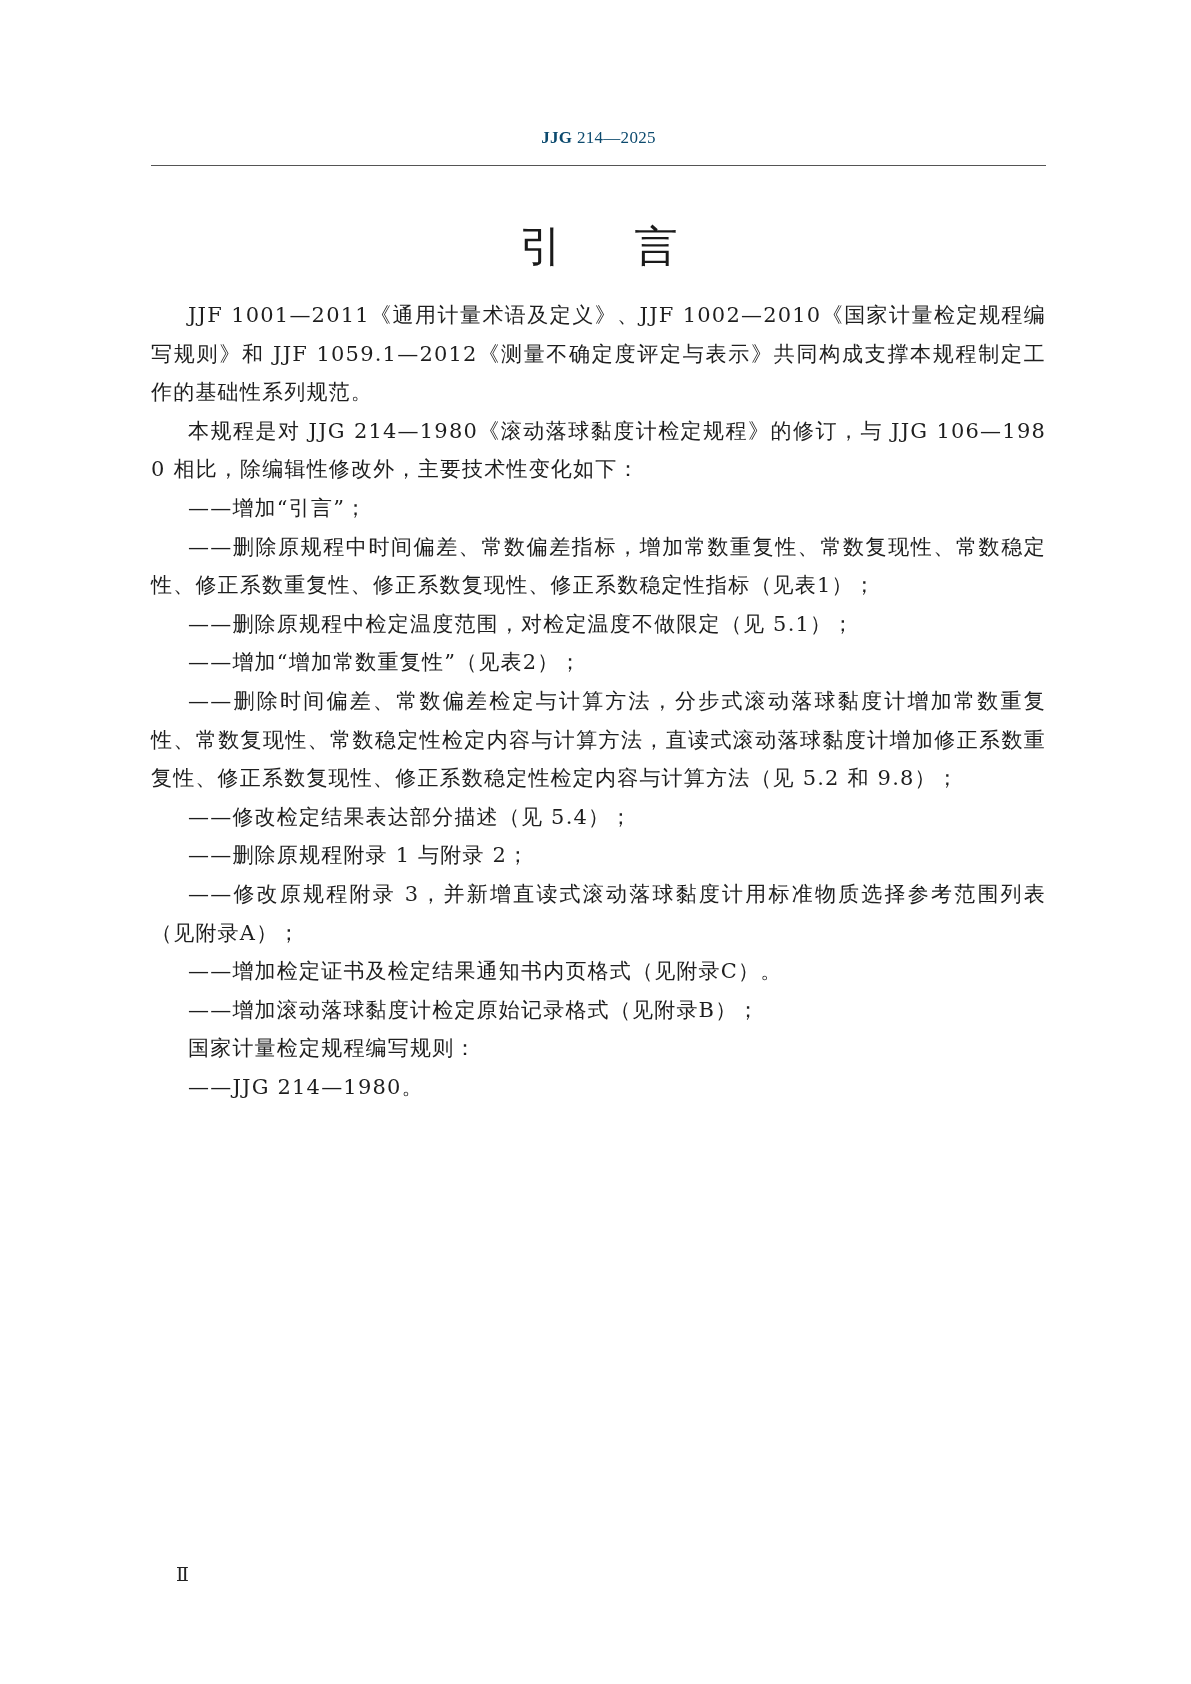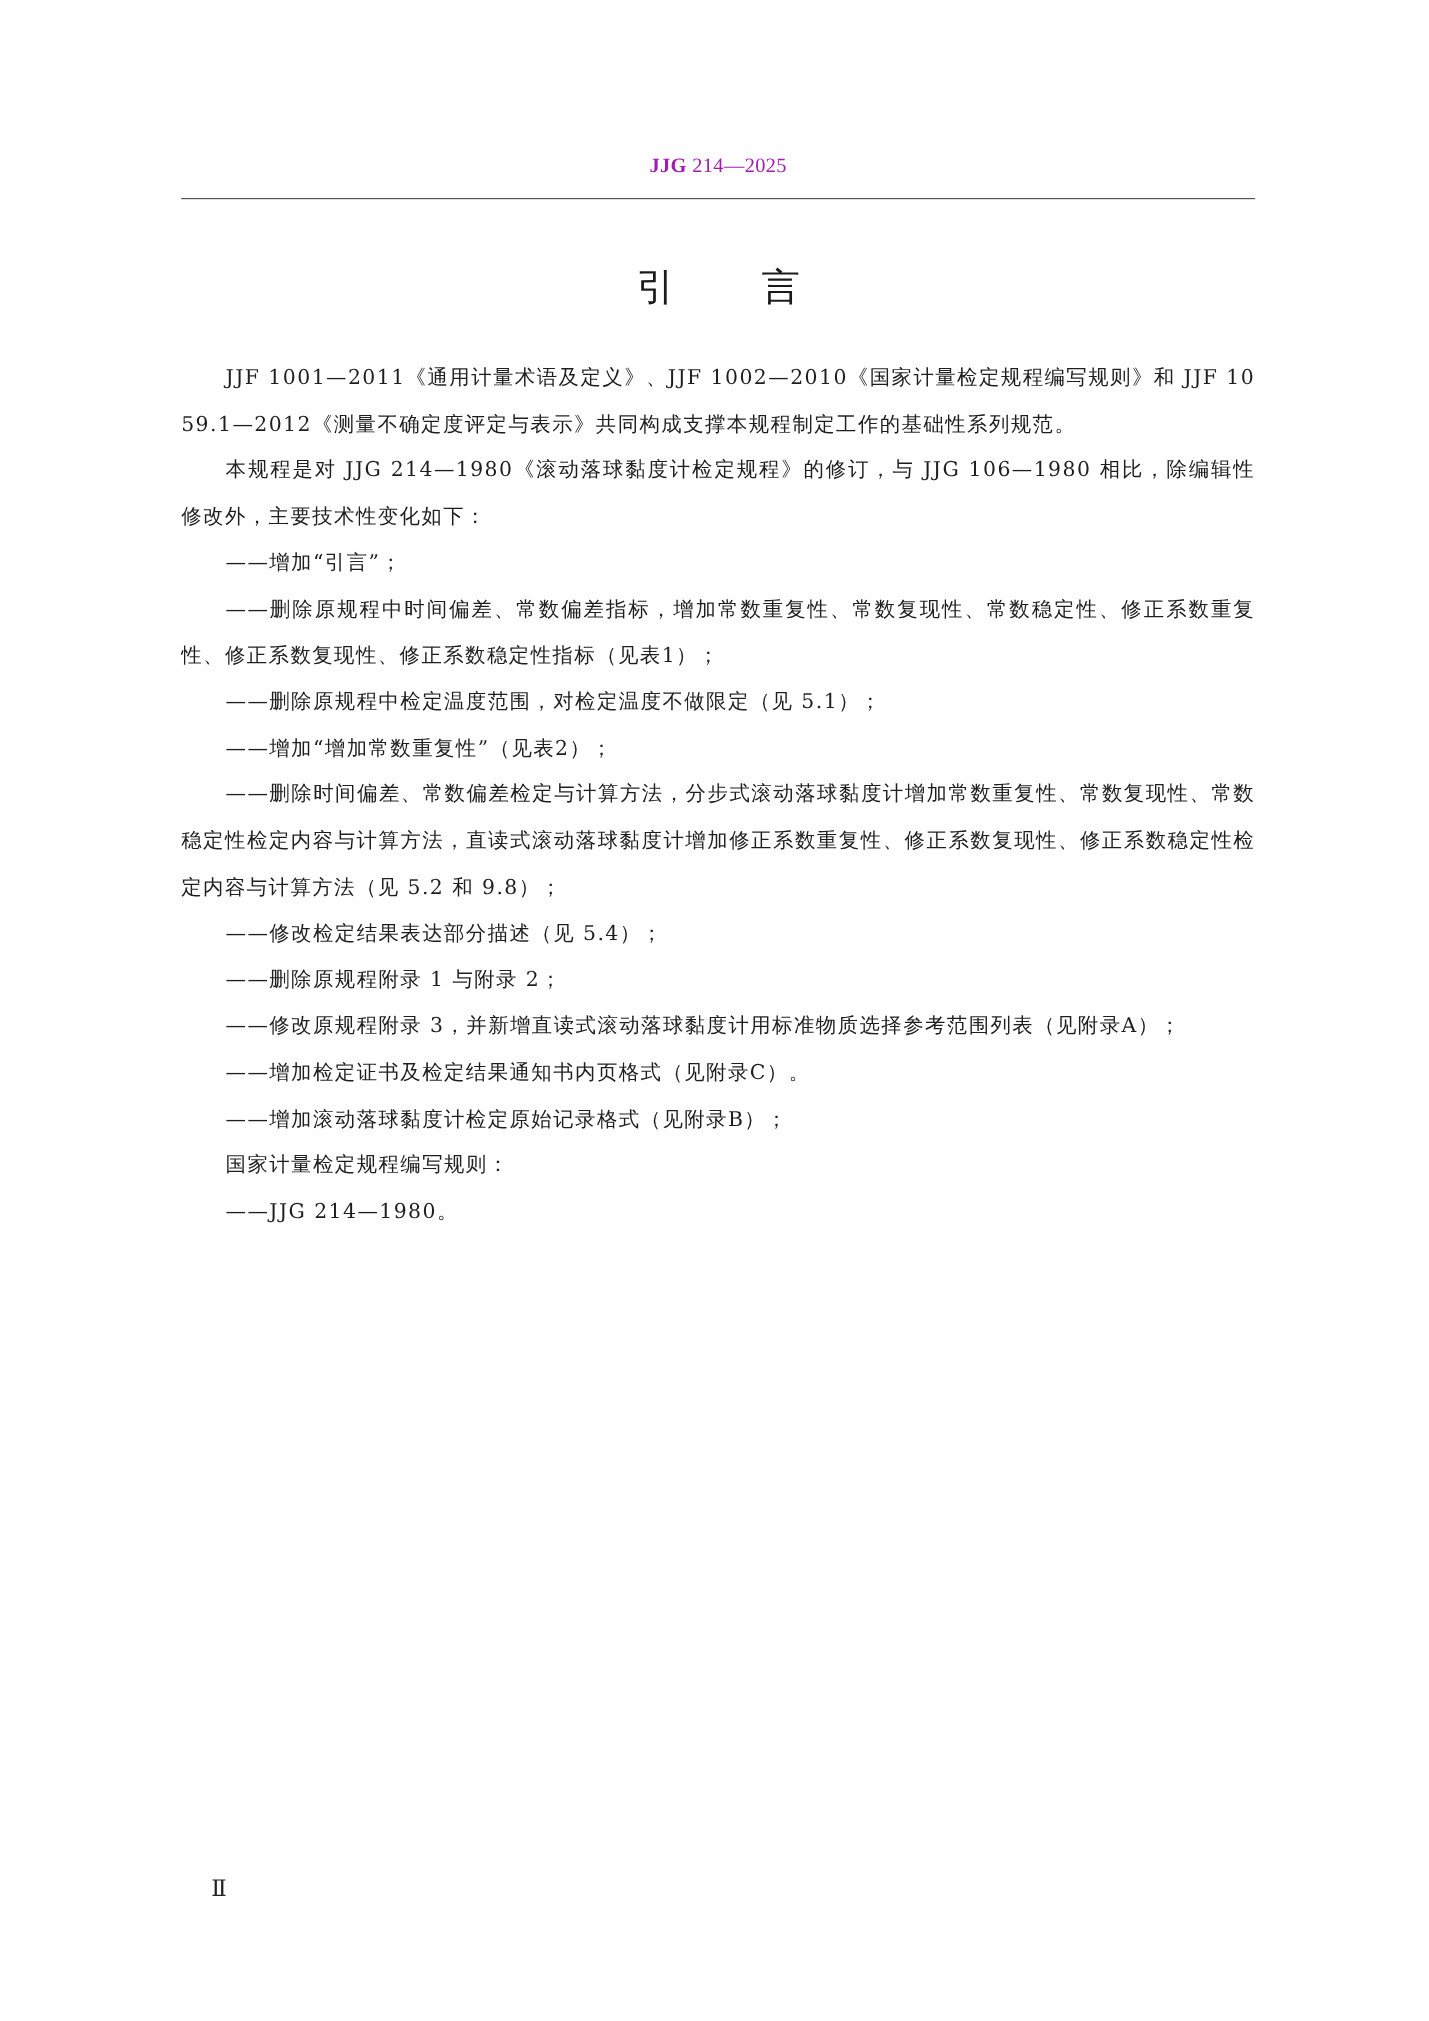--- a/index.html
+++ b/index.html
@@ -17,49 +17,49 @@
     }
     .header {
       position: absolute;
       left: 151px;
       top: 128px;
       width: 895px;
       text-align: center;
       font-family: "Liberation Serif", "DejaVu Serif", serif;
       font-size: 17px;
       letter-spacing: 0.3px;
-      color: #a21caf;
+      color: #0c4a6e;
     }
     .header .code-bold { font-weight: bold; }
     .header-rule {
       position: absolute;
       left: 151px;
       top: 165px;
       width: 895px;
       height: 0;
       border-top: 1.5px solid #555;
     }
     .title {
       position: absolute;
       left: 151px;
       top: 218px;
       width: 895px;
       text-align: center;
       font-family: "DejaVu Sans", "Liberation Sans", sans-serif;
-      font-size: 32px;
+      font-size: 43px;
       color: #1a1a1a;
       letter-spacing: 0;
     }
     .title .gap { display: inline-block; width: 72px; }
     .content {
       position: absolute;
       left: 151px;
       top: 296px;
       width: 895px;
-      font-size: 17px;
+      font-size: 21px;
       line-height: 38.6px;
     }
     .para {
       margin: 0;
       text-indent: 37px;
       text-align: justify;
       text-align-last: left;
       letter-spacing: 1.2px;
       word-break: break-all;
     }

